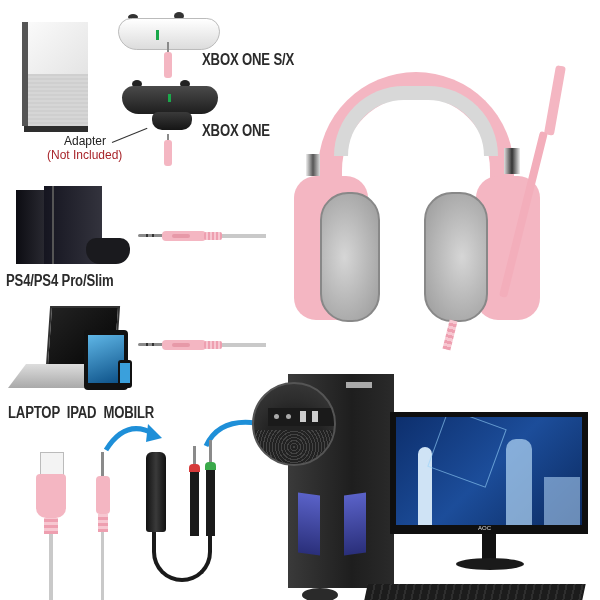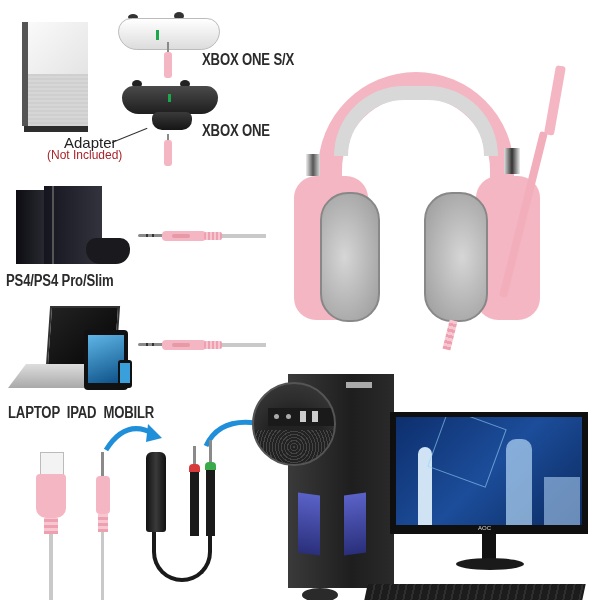--- a/index.html
+++ b/index.html
@@ -59,21 +59,21 @@
   <div style="position:absolute;left:10px;top:0;width:10px;height:8px;border-radius:50%;background:#222;"></div>
   <div style="position:absolute;left:58px;top:0;width:10px;height:8px;border-radius:50%;background:#222;"></div>
   <div style="position:absolute;left:0;top:6px;width:96px;height:28px;border-radius:14px 14px 20px 20px;background:linear-gradient(#4a4a4a,#1e1e1e);"></div>
   <div style="position:absolute;left:46px;top:14px;width:3px;height:8px;background:#1aa84a;"></div>
 </div>
 <div class="abs" style="left:152px;top:112px;width:40px;height:18px;border-radius:6px 6px 10px 10px;background:linear-gradient(#3a3a3a,#151515);"></div>
 
 <div class="abs label-bold" style="left:202px;top:122px;font-size:16px;">XBOX ONE</div>
 
 <div class="abs" style="left:112px;top:142px;width:38px;height:1px;background:#333;transform:rotate(-22deg);transform-origin:left center;"></div>
-<div class="abs" style="left:64px;top:134px;font-size:15px;color:#222;">Adapter</div>
+<div class="abs" style="left:64px;top:134px;font-size:12px;color:#222;">Adapter</div>
 <div class="abs" style="left:47px;top:148px;font-size:12px;color:#a8242a;">(Not Included)</div>
 <div class="plug-v" style="left:164px;top:134px;height:44px;">
   <div class="tip" style="top:0;"></div>
     <div class="body" style="top:6px;"></div>
 </div>
 
 <div class="abs" style="left:16px;top:186px;width:86px;height:80px;">
   <div style="position:absolute;left:0;top:4px;width:30px;height:74px;background:linear-gradient(90deg,#0c0c12,#2a2a32);"></div>
   <div style="position:absolute;left:28px;top:0;width:58px;height:78px;background:linear-gradient(90deg,#151520,#33333d);"></div>
   <div style="position:absolute;left:36px;top:0;width:2px;height:78px;background:#555;"></div>

